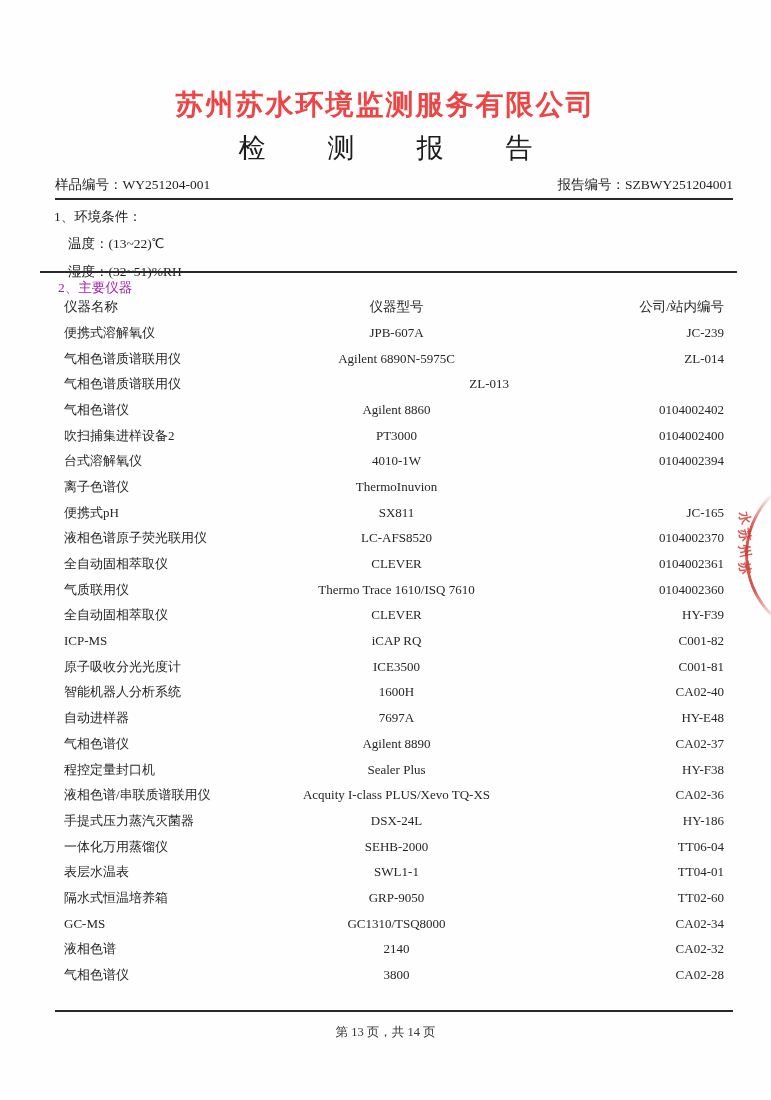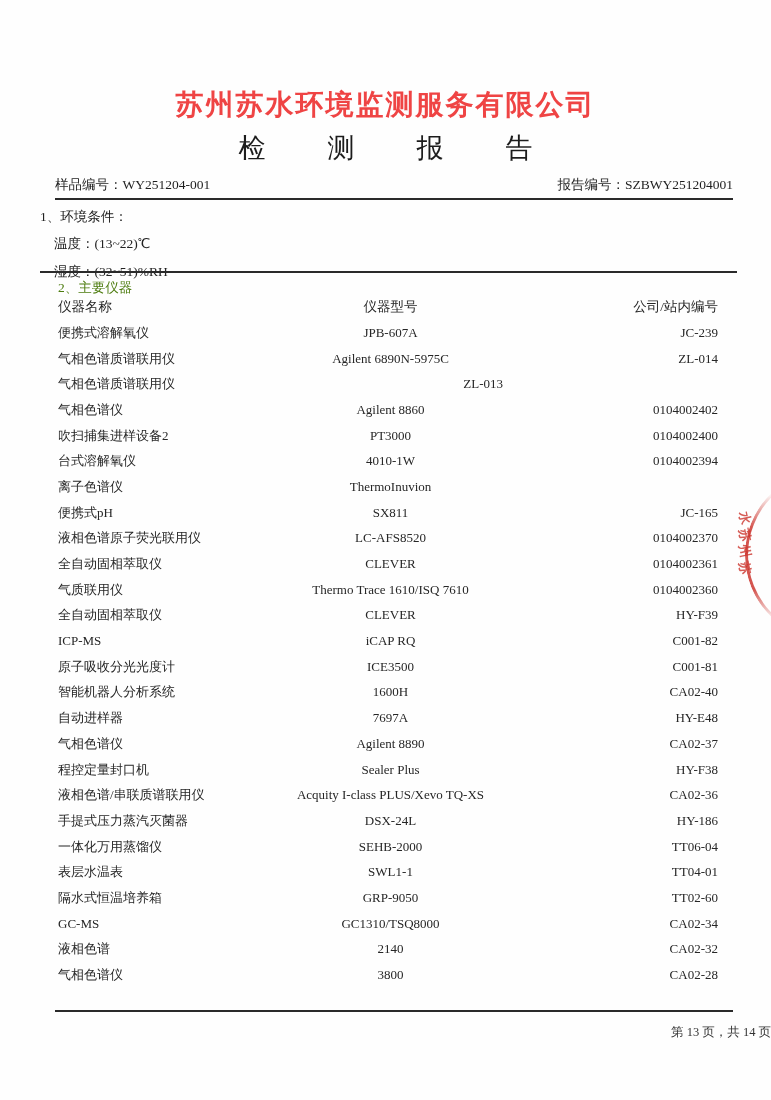--- a/index.html
+++ b/index.html
@@ -29,58 +29,58 @@
 
   .meta-row{
     position:absolute;top:176px;left:55px;right:38px;
     display:flex;justify-content:space-between;align-items:flex-end;
     font-size:13.5px;color:#1f1f1f;
     border-bottom:2px solid #2a2a2a;
     padding-bottom:4px;
   }
 
   .section1{
-    position:absolute;top:208px;left:40px;right:38px;
+    position:absolute;top:208px;left:54px;right:38px;
     font-size:13.5px;color:#222;
   }
   .section1 .s1-title{margin-bottom:9px;}
   .section1 .s1-line{margin:0 0 10px 14px;}
 
   .divider2{
     position:absolute;top:271px;left:40px;right:34px;
     border-top:2px solid #2a2a2a;
   }
 
   .section2-title{
     position:absolute;top:279px;left:58px;
-    font-size:13.5px;color:#4d7c0f;
+    font-size:13.5px;color:#a21caf;
   }
 
   .tbl{
-    position:absolute;left:58px;top:296px;width:660px;
+    position:absolute;left:64px;top:296px;width:660px;
     font-size:13px;color:#262626;
   }
   .trow{
     display:grid;
     grid-template-columns:220px 225px 215px;
     align-items:center;
     height:25.7px;
   }
   .trow.head{height:22px;margin-bottom:2px;font-size:13.5px;}
   .c1{text-align:left;white-space:nowrap;}
   .c2{text-align:center;white-space:nowrap;}
   .c3{text-align:right;white-space:nowrap;}
 
   .bottom-line{
     position:absolute;top:1010px;left:55px;right:38px;
     border-top:2px solid #2a2a2a;
   }
   .footer{
     position:absolute;top:1024px;left:0;right:0;
-    text-align:right;font-size:12.5px;color:#333;
+    text-align:center;font-size:12.5px;color:#333;
   }
 
   
   .stamp-arc{
     position:absolute;left:745px;top:469px;
     width:166px;height:166px;border-radius:50%;
     border:3.5px solid rgba(205,55,48,0.85);
     -webkit-mask-image:linear-gradient(to bottom, transparent 14%, #000 34%, #000 70%, transparent 88%);
     mask-image:linear-gradient(to bottom, transparent 14%, #000 34%, #000 70%, transparent 88%);
   }

